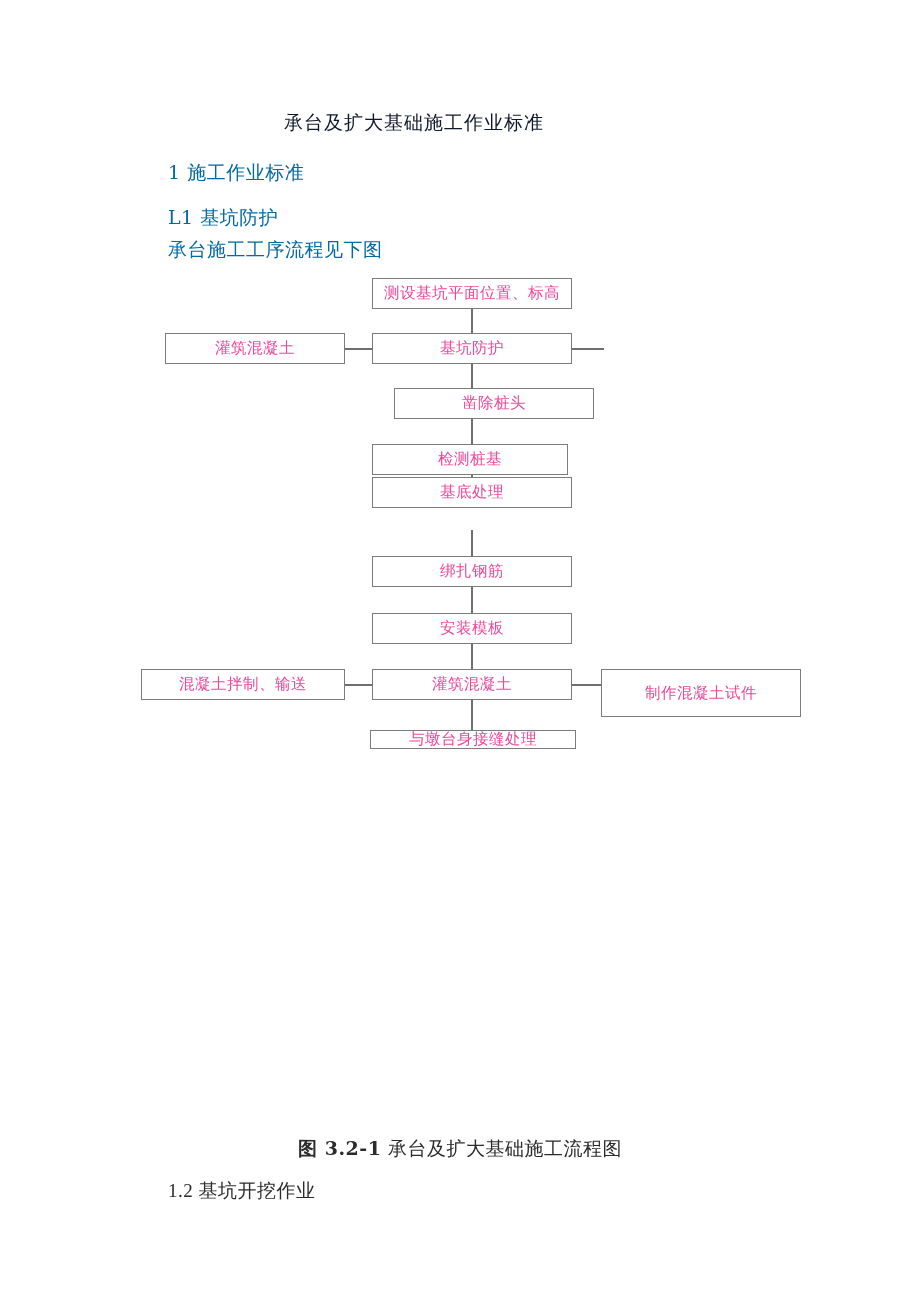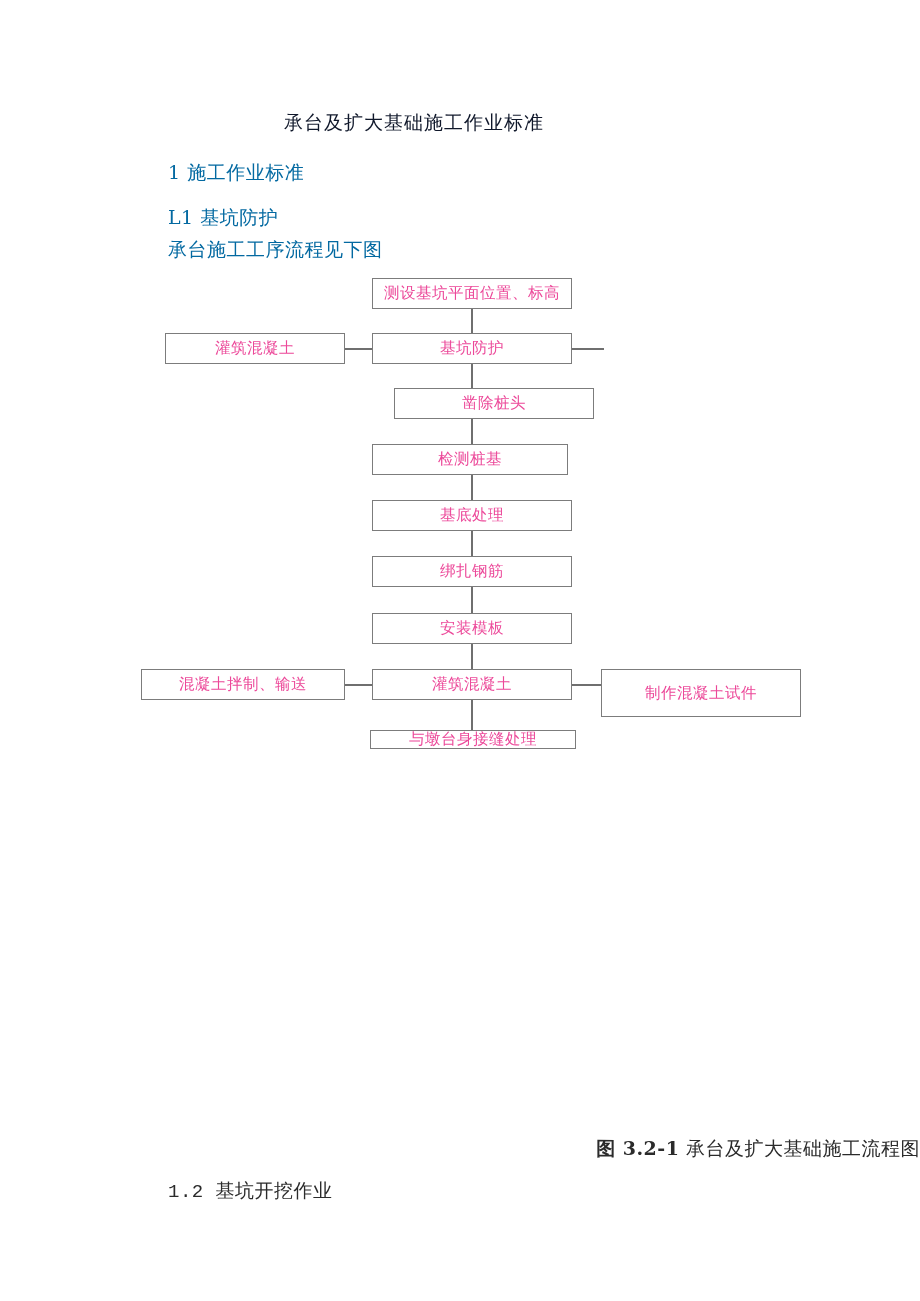--- a/index.html
+++ b/index.html
@@ -46,35 +46,35 @@
   }
   .para-1 { top: 160px; }
   .para-2 { top: 205px; }
   .para-3 { top: 237px; }
 
   .fig-caption {
     position: absolute;
     top: 1136px;
     left: 0;
     width: 920px;
-    text-align: right;
+    text-align: center;
     font-family: "DejaVu Serif", serif;
     font-size: 19px;
     letter-spacing: 0.5px;
     color: #2b2b2b;
   }
   .fig-caption .num {
     font-weight: bold;
   }
 
   .para-4 {
     position: absolute;
     top: 1178px;
     left: 168px;
-    font-family: Liberation Mono, monospace;
+    font-family: Liberation Serif, serif;
     font-size: 19px;
     letter-spacing: 0.5px;
     color: #2b2b2b;
     white-space: nowrap;
   }
 
   
   .flow {
     position: absolute;
     left: 0;
@@ -160,21 +160,21 @@
 
 
     <div class="node" style="left:394px; top:388px; width:200px; height:31px;">
       <span>凿除桩头</span>
     </div>
 
     <div class="node" style="left:372px; top:444px; width:196px; height:31px;">
       <span>检测桩基</span>
     </div>
 
-    <div class="node" style="left:372px; top:500px; width:200px; height:31px;">
+    <div class="node" style="left:372px; top:477px; width:200px; height:31px;">
       <span>基底处理</span>
     </div>
 
     <div class="node" style="left:372px; top:556px; width:200px; height:31px;">
       <span>绑扎钢筋</span>
     </div>
 
     <div class="node" style="left:372px; top:613px; width:200px; height:31px;">
       <span>安装模板</span>
     </div>

